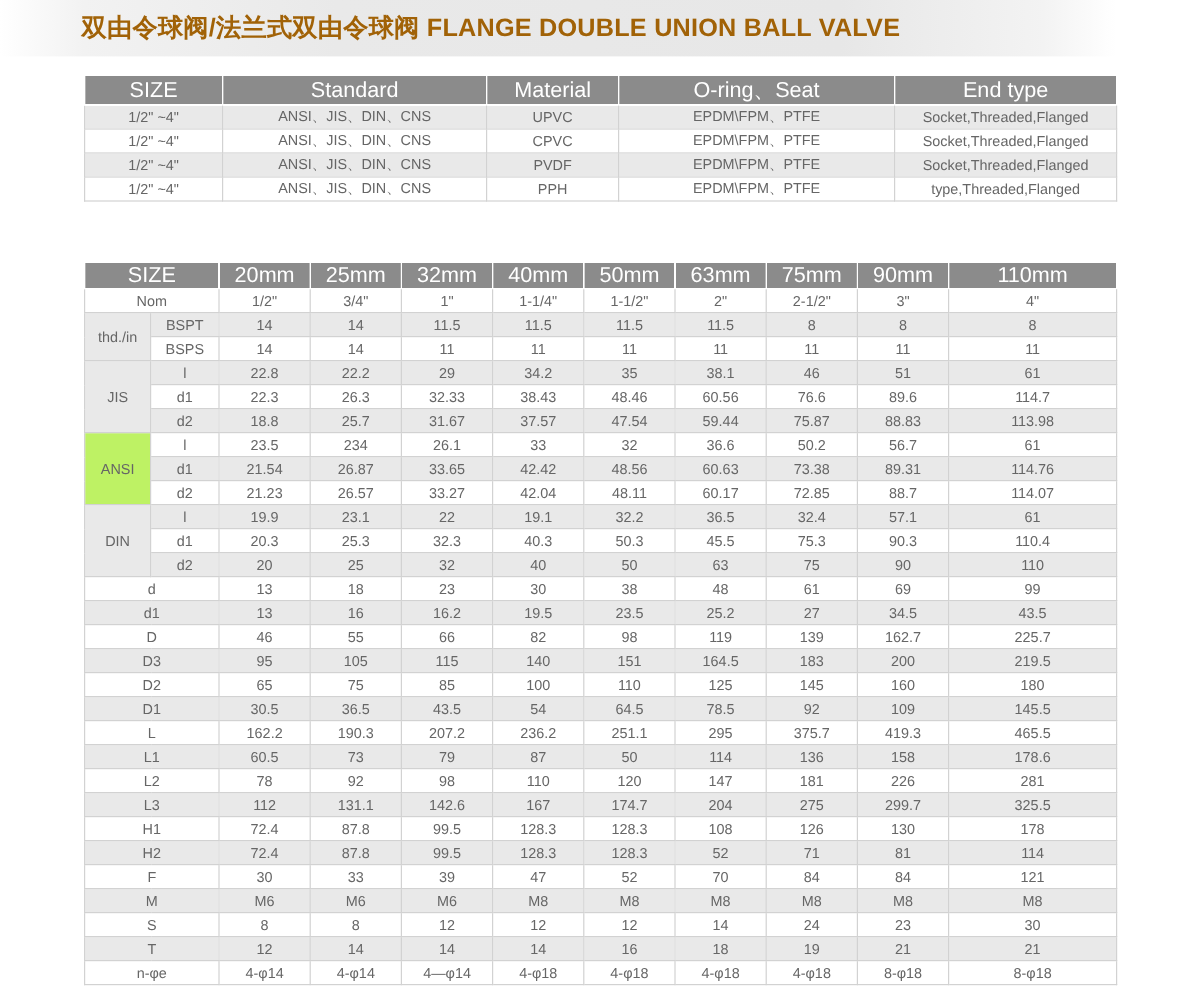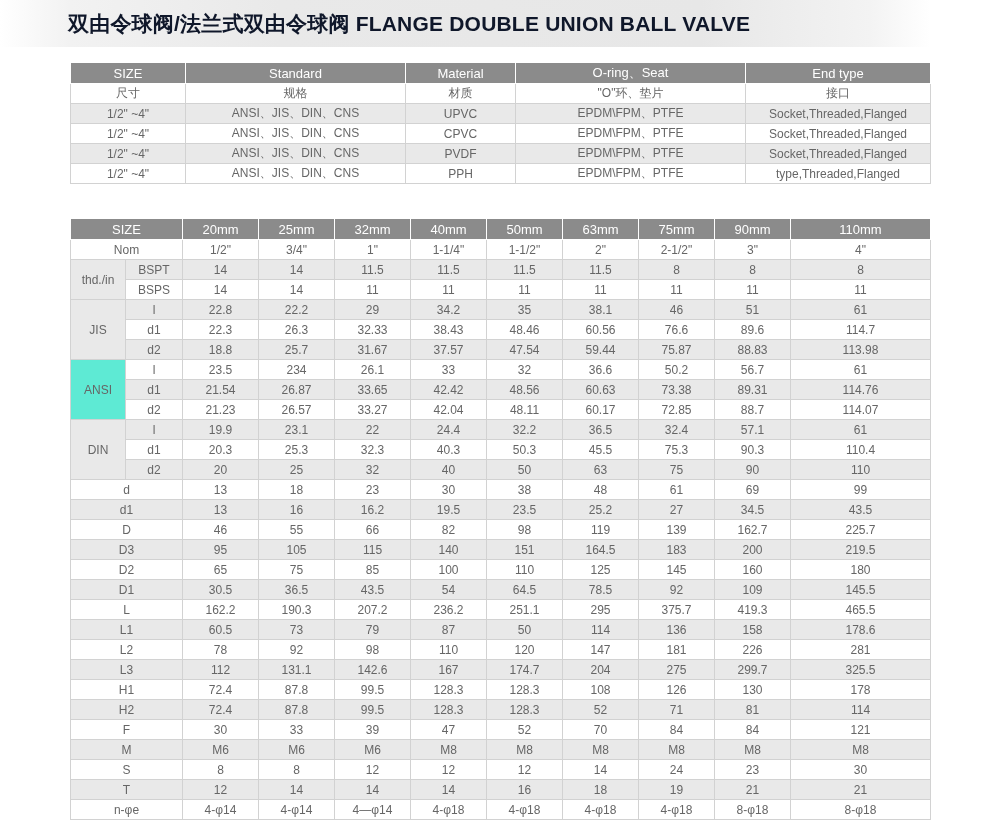--- a/index.html
+++ b/index.html
@@ -15,46 +15,46 @@
     position: absolute; top: 0; left: 0;
     width: 1000px; height: 47px;
     background: linear-gradient(90deg,
       #ffffff 0%, #f2f2f2 7%, #e9e9e9 28%,
       #e7e7e7 70%, #f3f3f3 87%, #ffffff 93%);
   }
   .page-title {
     position: absolute; left: 68px; top: 0;
     height: 47px; line-height: 47px;
     margin: 0; font-size: 21px; font-weight: bold;
-    color: #0f172a; white-space: nowrap;
+    color: #a16207; white-space: nowrap;
     letter-spacing: 0.2px;
   }
   table {
     position: absolute; left: 70px;
     border-collapse: collapse; table-layout: fixed;
     width: 860px;
   }
   #spec-table { top: 62px; }
   #dim-table  { top: 218px; }
   th, td {
     padding: 0 2px; height: 20px;
     font-size: 12px; text-align: center;
     overflow: hidden; white-space: nowrap;
   }
   th.gray-h {
     background: #8b8b8b; color: #ffffff;
-    font-weight: normal; font-size: 13px;
+    font-weight: normal; font-size: 18px;
     height: 21px; border: 1px solid #ffffff;
   }
   td {
     border: 1px solid #d2d2d2;
     color: #666666; background: #ffffff;
   }
   tr.stripe td { background: #e9e9e9; }
-  td.group { background: #5eead4; }
+  td.group { background: #bef264; }
   td.subh { color: #666666; }
 </style>
 </head>
 <body>
 
 <div class="title-band"></div>
 <h1 class="page-title">双由令球阀/法兰式双由令球阀 FLANGE DOUBLE UNION BALL VALVE</h1>
 
 <table id="spec-table">
   <colgroup>
@@ -64,27 +64,20 @@
     <col style="width:230px">
       <col style="width:185px">
   </colgroup>
   <tbody>
       <tr>
         <th class="gray-h">SIZE</th>
         <th class="gray-h">Standard</th>
         <th class="gray-h">Material</th>
         <th class="gray-h">O-ring、Seat</th>
         <th class="gray-h">End type</th>
-      </tr>
-      <tr>
-        <td class="subh">尺寸</td>
-        <td class="subh">规格</td>
-        <td class="subh">材质</td>
-        <td class="subh">"O"环、垫片</td>
-        <td class="subh">接口</td>
       </tr>
       <tr class="stripe">
         <td>1/2" ~4"</td>
         <td>ANSI、JIS、DIN、CNS</td>
         <td>UPVC</td>
         <td>EPDM\FPM、PTFE</td>
         <td>Socket,Threaded,Flanged</td>
       </tr>
       <tr>
         <td>1/2" ~4"</td>
@@ -247,21 +240,21 @@
         <td>72.85</td>
         <td>88.7</td>
         <td>114.07</td>
       </tr>
       <tr class="stripe">
         <td class="group" rowspan="3">DIN</td>
         <td>l</td>
         <td>19.9</td>
         <td>23.1</td>
         <td>22</td>
-        <td>24.4</td>
+        <td>19.1</td>
         <td>32.2</td>
         <td>36.5</td>
         <td>32.4</td>
         <td>57.1</td>
         <td>61</td>
       </tr>
       <tr>
         <td>d1</td>
         <td>20.3</td>
         <td>25.3</td>

